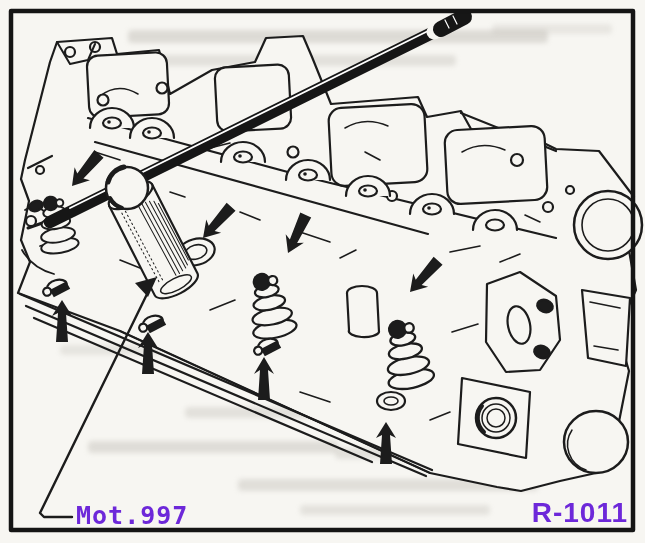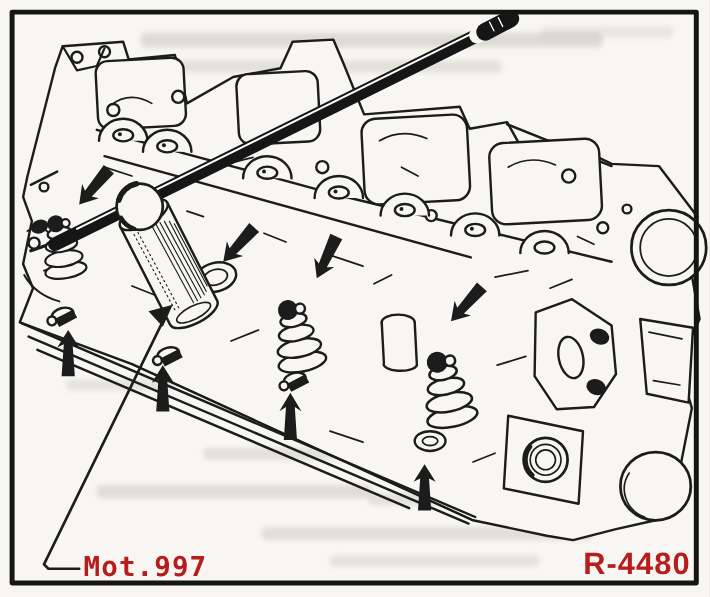--- a/index.html
+++ b/index.html
@@ -2,21 +2,21 @@
 <html><head>
 <meta charset="utf-8">
 <style>
   html,body{margin:0;padding:0;background:#e8e6e1;}
   .figure{
     position:relative;width:645px;height:543px;background:#f7f6f2;
     overflow:hidden;font-family:"Liberation Sans",sans-serif;
   }
   .bleed{position:absolute;background:#b3afa7;filter:blur(2.5px);border-radius:4px;}
   svg{position:absolute;left:0;top:0;}
-  .label{position:absolute;color:#b91c1c;white-space:nowrap;}
+  .label{position:absolute;color:#6d28d9;white-space:nowrap;}
   .label.mot{
     left:76px;top:501px;font-family:"DejaVu Sans Mono",monospace;
     font-weight:bold;font-size:25px;letter-spacing:1px;
   }
   .label.ref{
     right:17px;top:497px;font-family:"Liberation Sans",sans-serif;
     font-weight:600;font-size:28px;letter-spacing:1px;
   }
 </style>
 </head>
@@ -261,14 +261,14 @@
       <g>
         <path d="M150,288 L40,513 L44,517 L72,517" stroke-width="2.4" fill="none"></path>
         <path d="M157,277 L135,283 L148,297 Z" fill="#1c1c1c" stroke="none"></path>
       </g>
 
       <rect x="11" y="11" width="622" height="519" stroke="#151515" stroke-width="4.5"></rect>
     </g>
   </svg>
 
   <div class="label mot">Mot.997</div>
-  <div class="label ref">R-4480</div>
+  <div class="label ref">R-1011</div>
 </div>
 
 </body></html>

